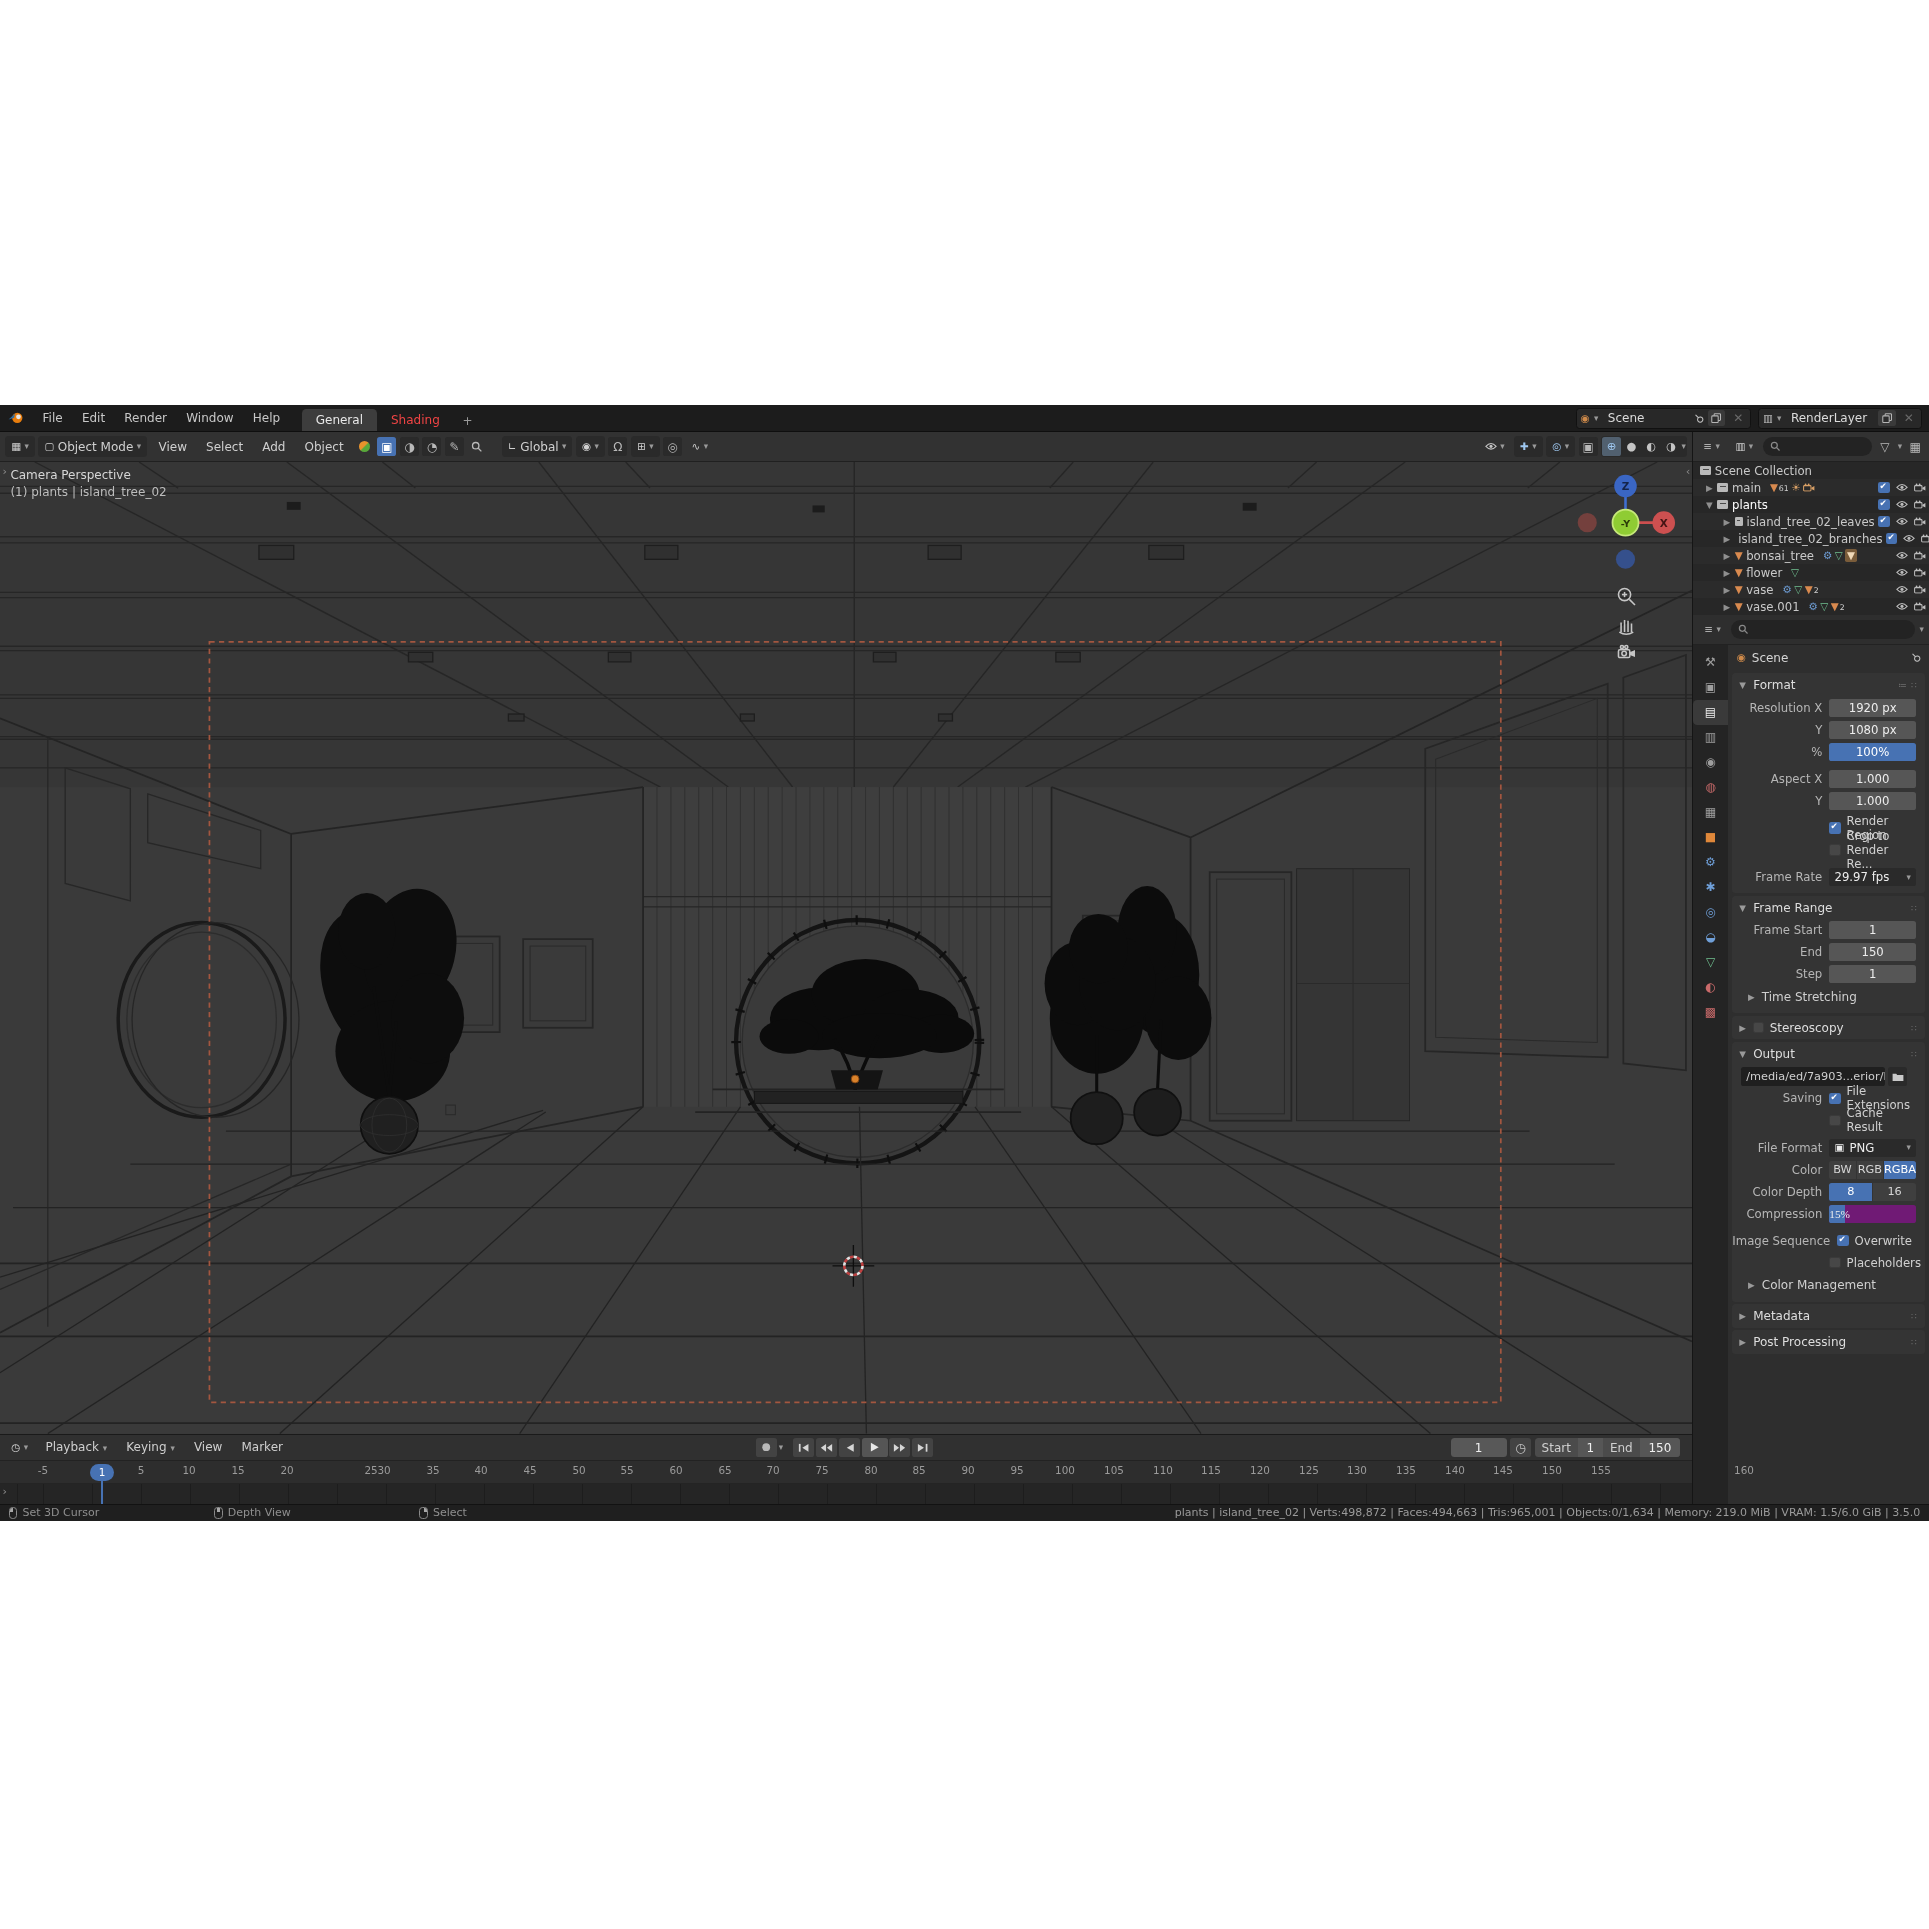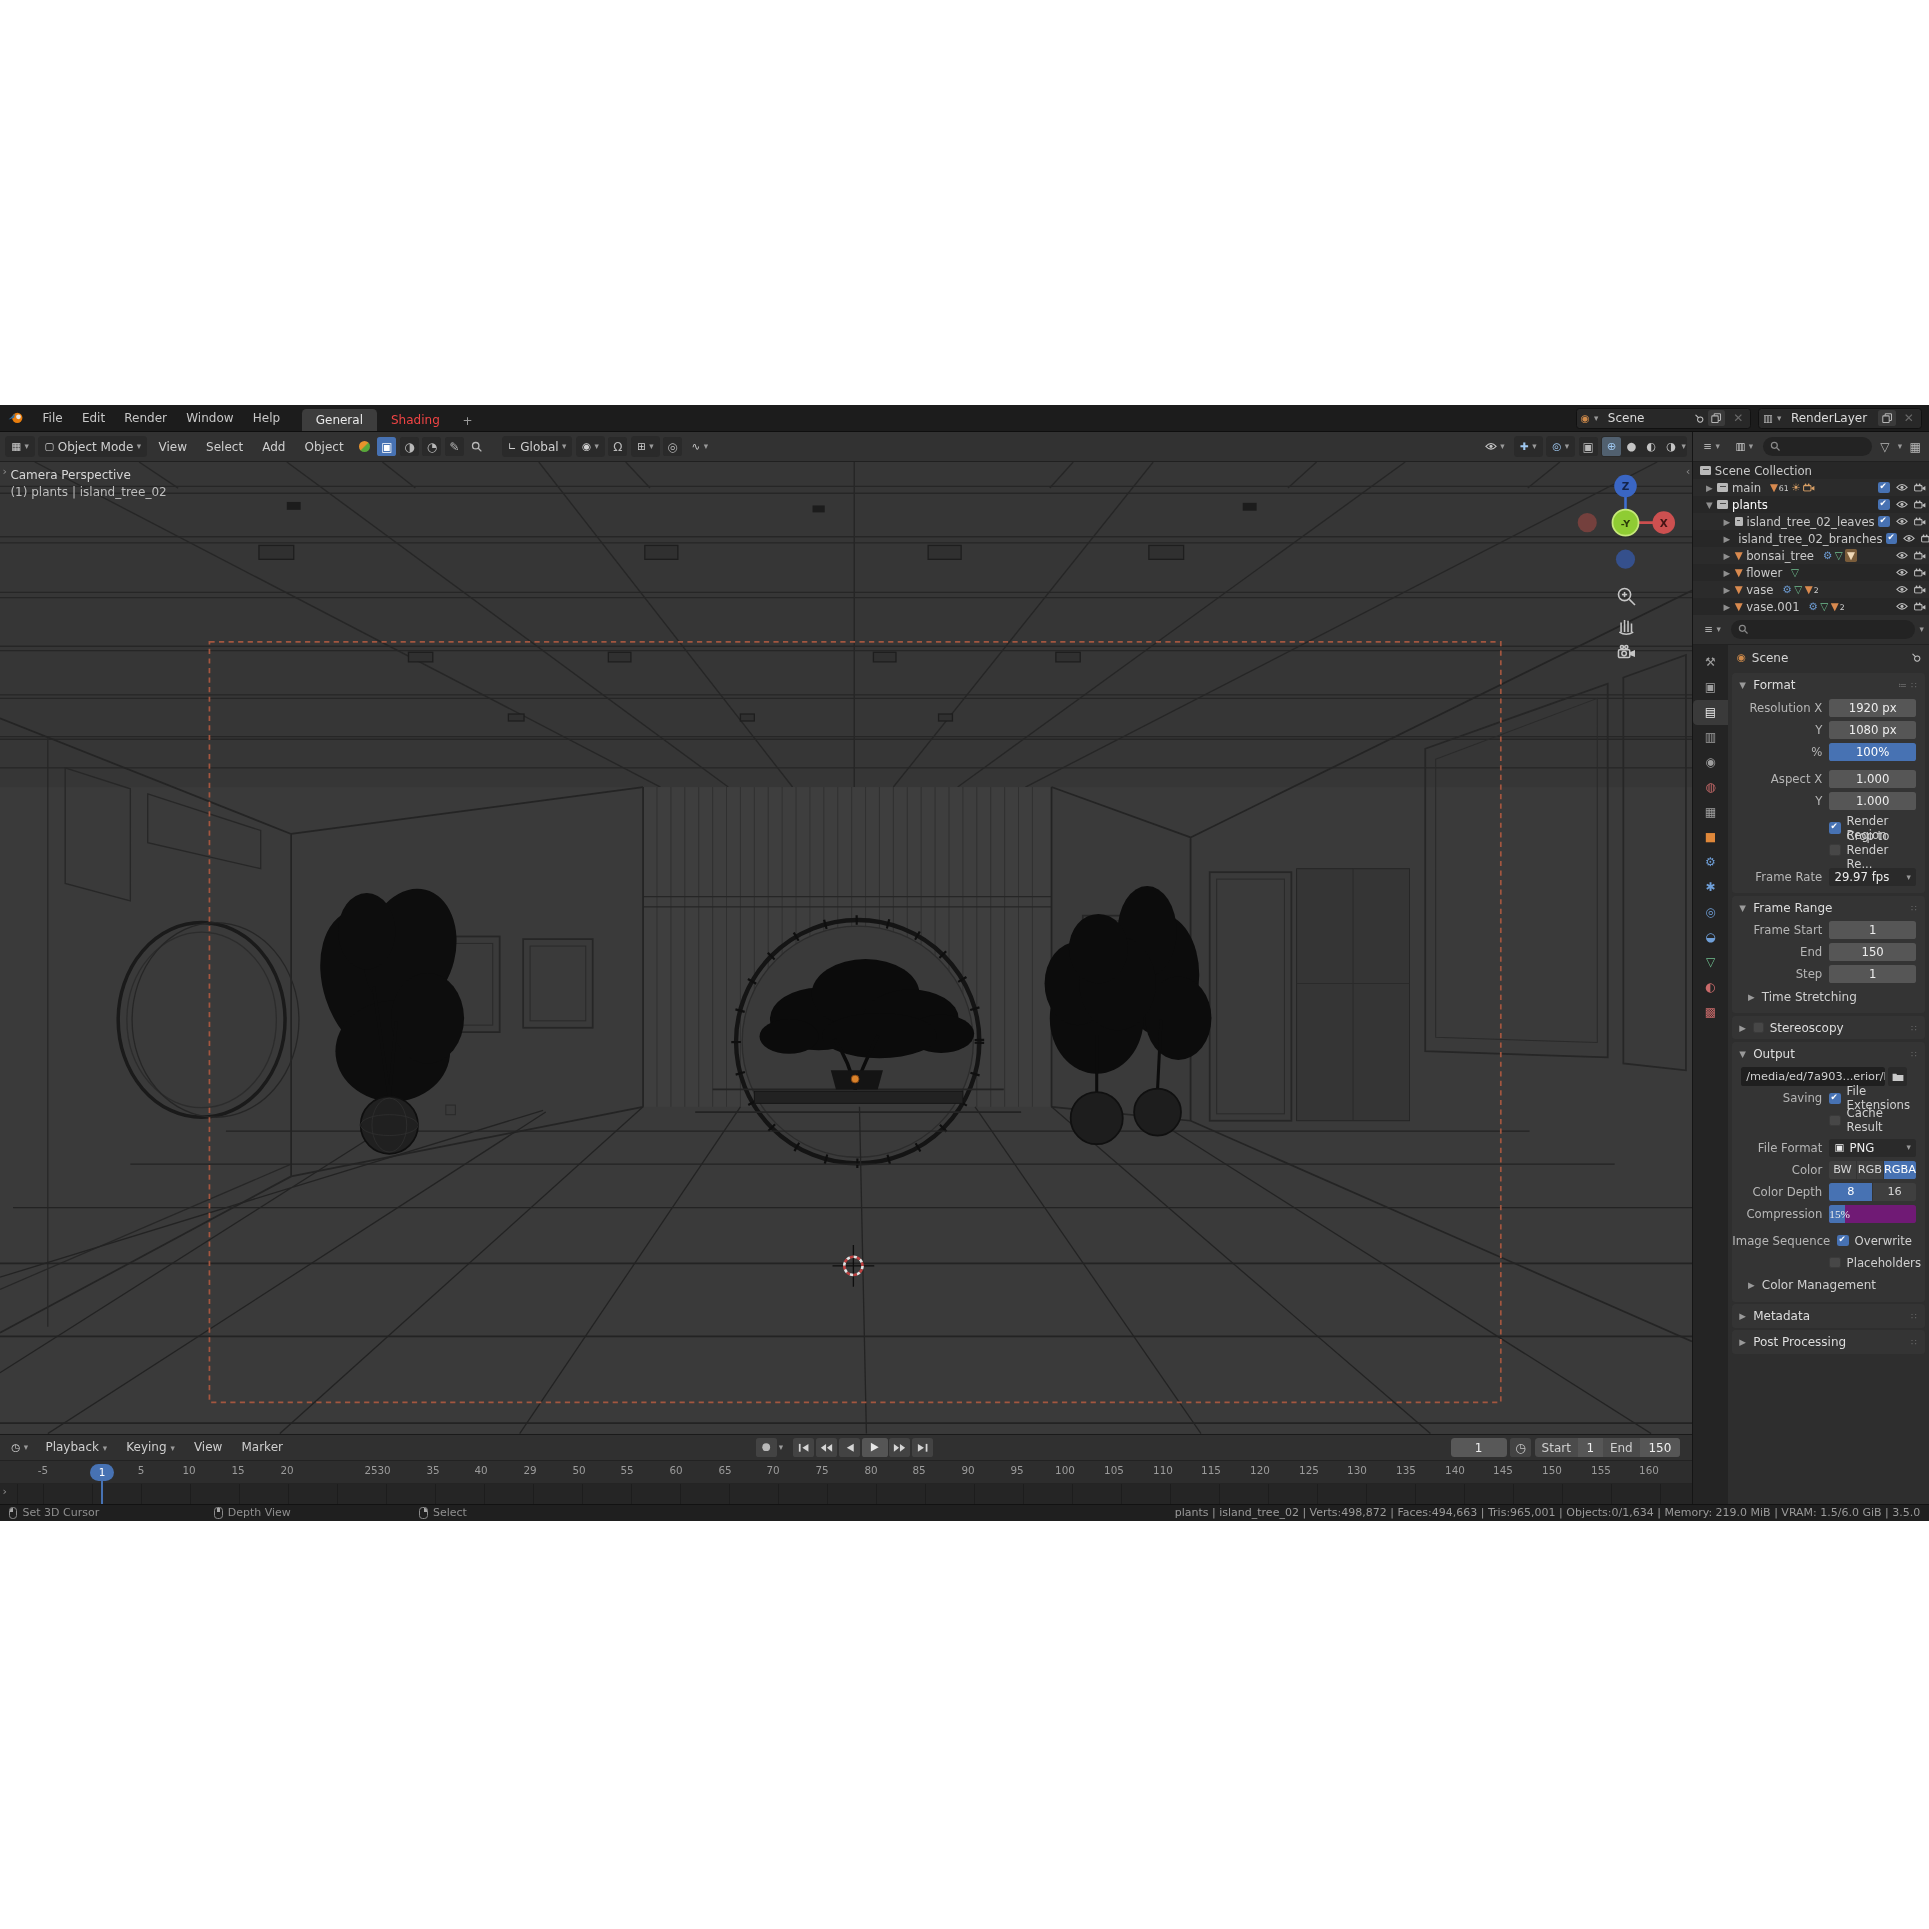--- a/index.html
+++ b/index.html
@@ -511,21 +511,21 @@
         <div class="tl-ruler">
             <span class="tick" style="left: 43px;">-5</span>
             <span class="tick" style="left: 141px;">5</span>
             <span class="tick" style="left: 189px;">10</span>
             <span class="tick" style="left: 238px;">15</span>
             <span class="tick" style="left: 287px;">20</span>
             <span class="tick" style="left: 335px; margin-left: 36px;">25</span>
             <span class="tick" style="left: 384px;">30</span>
             <span class="tick" style="left: 433px;">35</span>
             <span class="tick" style="left: 481px;">40</span>
-            <span class="tick" style="left: 530px;">29</span>
+            <span class="tick" style="left: 530px;">45</span>
             <span class="tick" style="left: 579px;">50</span>
             <span class="tick" style="left: 627px;">55</span>
             <span class="tick" style="left: 676px;">60</span>
             <span class="tick" style="left: 725px;">65</span>
             <span class="tick" style="left: 773px;">70</span>
             <span class="tick" style="left: 822px; text-align: center;">75</span>
             <span class="tick" style="left: 871px;">80</span>
             <span class="tick" style="left: 919px;">85</span>
             <span class="tick" style="left: 968px;">90</span>
             <span class="tick" style="left: 1017px;">95</span>
@@ -534,21 +534,21 @@
             <span class="tick" style="left: 1163px;">110</span>
             <span class="tick" style="left: 1211px;">115</span>
             <span class="tick" style="left: 1260px;">120</span>
             <span class="tick" style="left: 1309px;">125</span>
             <span class="tick" style="left: 1357px;">130</span>
             <span class="tick" style="left: 1406px;">135</span>
             <span class="tick" style="left: 1455px;">140</span>
             <span class="tick" style="left: 1503px;">145</span>
             <span class="tick" style="left: 1552px;">150</span>
             <span class="tick" style="left: 1601px;">155</span>
-            <span class="tick" style="left: 1649px;">160</span>
+            <span class="tick" style="left: 1744px;">160</span>
           </div>
         <div class="tl-tracks"></div>
         <div class="playhead-pill">1</div>
         <div class="playhead-line"></div>
         <div class="corner" style="left:2.6px;top:50px">›</div>
       </div>
     </div>
 
     <div class="right">
       <div class="outliner-header">

